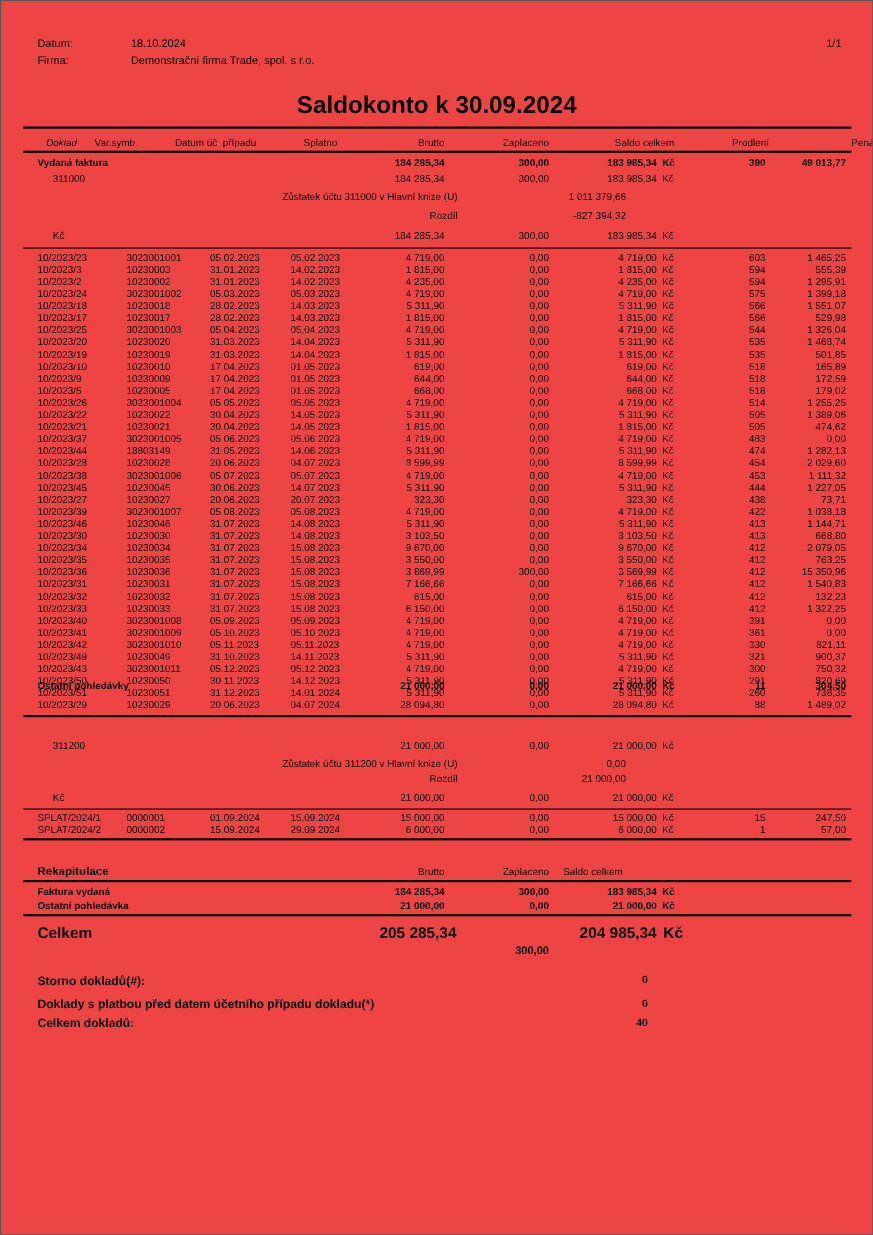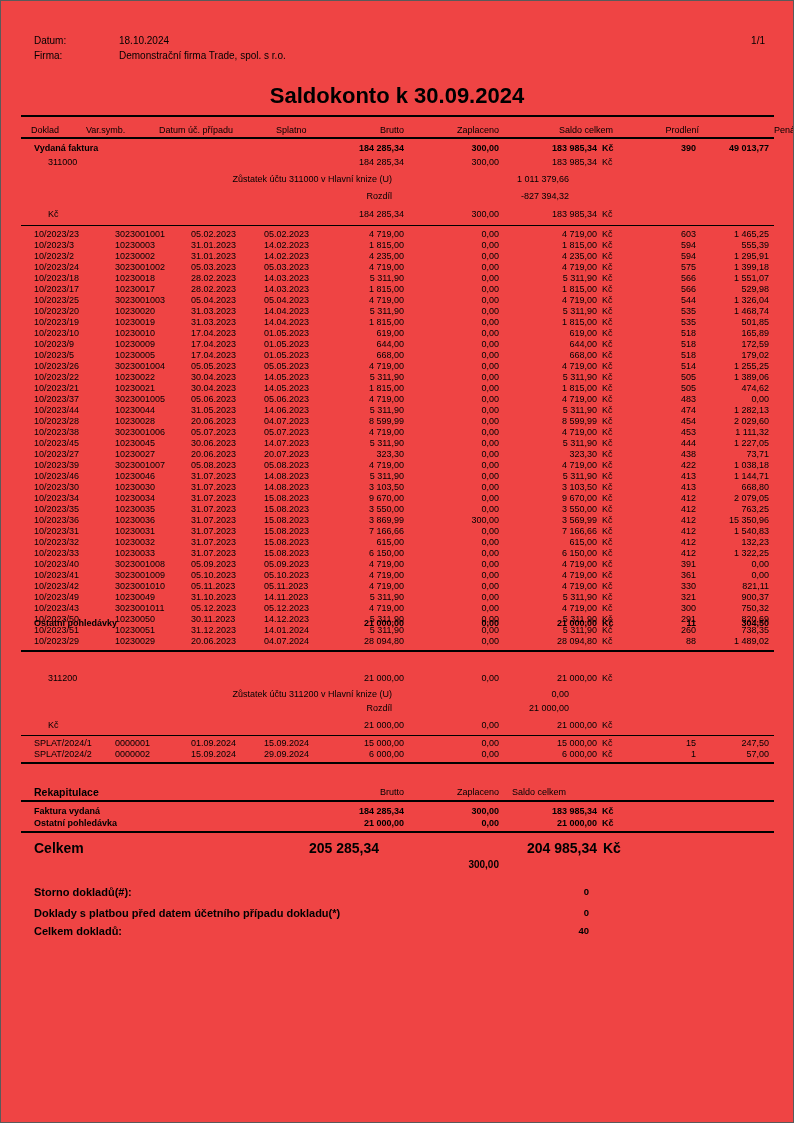--- a/index.html
+++ b/index.html
@@ -37,42 +37,42 @@
   .c-acct    { left: 47px; }
   .c-var     { left: 114px; }
   .c-datum   { left: 190px; }
   .c-splatno { left: 263px; }
   .c-brutto  { left: 303px; width: 100px; }
   .c-zapl    { left: 398px; width: 100px; }
   .c-saldo   { left: 496px; width: 100px; }
   .c-kc      { left: 601px; }
   .c-prodl   { left: 630px; width: 65px; }
   .c-penale  { left: 698px; width: 70px; }
-  .c-zlabel  { left: 91px; width: 300px; text-align: right; }
+  .c-zlabel  { left: 115px; width: 300px; text-align: right; }
   .c-zval    { left: 468px; width: 100px; text-align: right; }
 
   
-  .h-doklad  { left: 30px; }
+  .h-doklad  { left: 41px; font-style: italic; }
   .h-var     { left: 85px; }
   .h-datum   { left: 158px; }
   .h-splatno { left: 275px; }
   .h-brutto  { left: 303px; width: 100px; }
   .h-zapl    { left: 398px; width: 100px; }
   .h-saldo   { left: 512px; width: 100px; }
   .h-prodl   { left: 630px; width: 68px; }
   .h-penale  { left: 698px; width: 67px; padding-left: 36px; }
 
   .rows { position: absolute; left: 0; width: 100%; }
 
   
   .rk-title { left: 33px; font-size: 10.5px; font-weight: bold; }
   .rk-saldo-h { left: 511px; }
   .ck { height: 15px; line-height: 15px; font-size: 14px; font-weight: bold; }
   .ck-label { left: 33px; }
-  .ck-brutto { left: 288px; width: 110px; text-align: center; }
+  .ck-brutto { left: 304px; width: 110px; text-align: right; }
   .ck-saldo { left: 496px; width: 100px; text-align: right; }
   .ck-kc { left: 602px; }
   .ck-zapl { left: 398px; width: 100px; text-align: right; font-size: 10px; font-weight: bold; }
 
   
   .ft-label { left: 33px; font-size: 11px; font-weight: bold; }
   .ft-value { left: 540px; width: 48px; text-align: right; font-size: 9.5px; font-weight: bold; }
 </style>
 </head>
 <body>
@@ -339,21 +339,21 @@
         <span class="c c-brutto num">4 719,00</span>
         <span class="c c-zapl num">0,00</span>
         <span class="c c-saldo num">4 719,00</span>
         <span class="c c-kc">Kč</span>
         <span class="c c-prodl num">483</span>
         <span class="c c-penale num">0,00</span>
       </div>
 
       <div class="row">
         <span class="c c-doklad">10/2023/44</span>
-        <span class="c c-var">10230044</span>
+        <span class="c c-var">18803149</span>
         <span class="c c-datum">31.05.2023</span>
         <span class="c c-splatno">14.06.2023</span>
         <span class="c c-brutto num">5 311,90</span>
         <span class="c c-zapl num">0,00</span>
         <span class="c c-saldo num">5 311,90</span>
         <span class="c c-kc">Kč</span>
         <span class="c c-prodl num">474</span>
         <span class="c c-penale num">1 282,13</span>
       </div>
 

